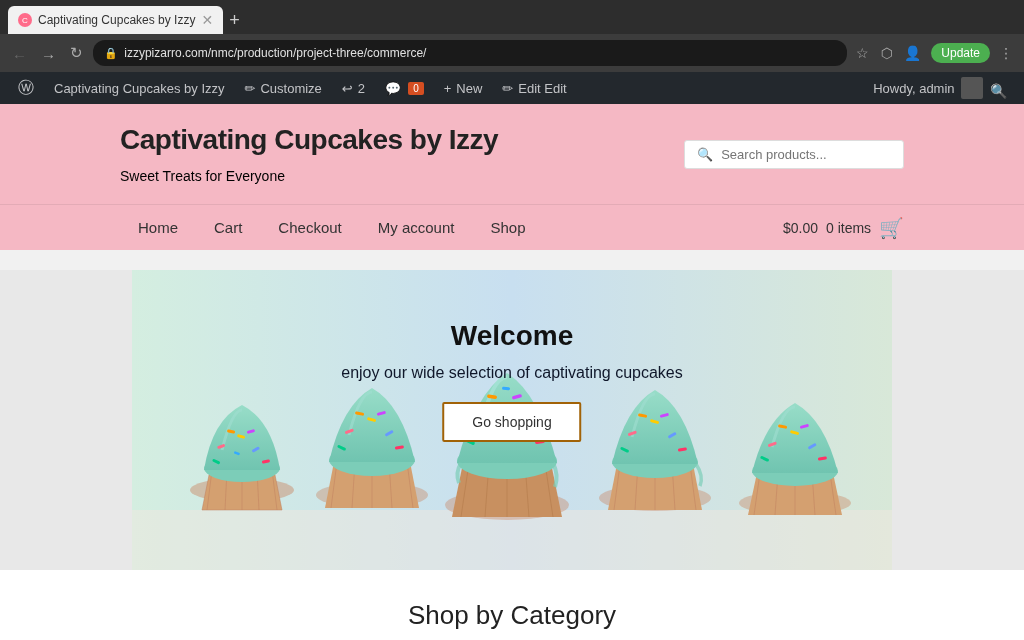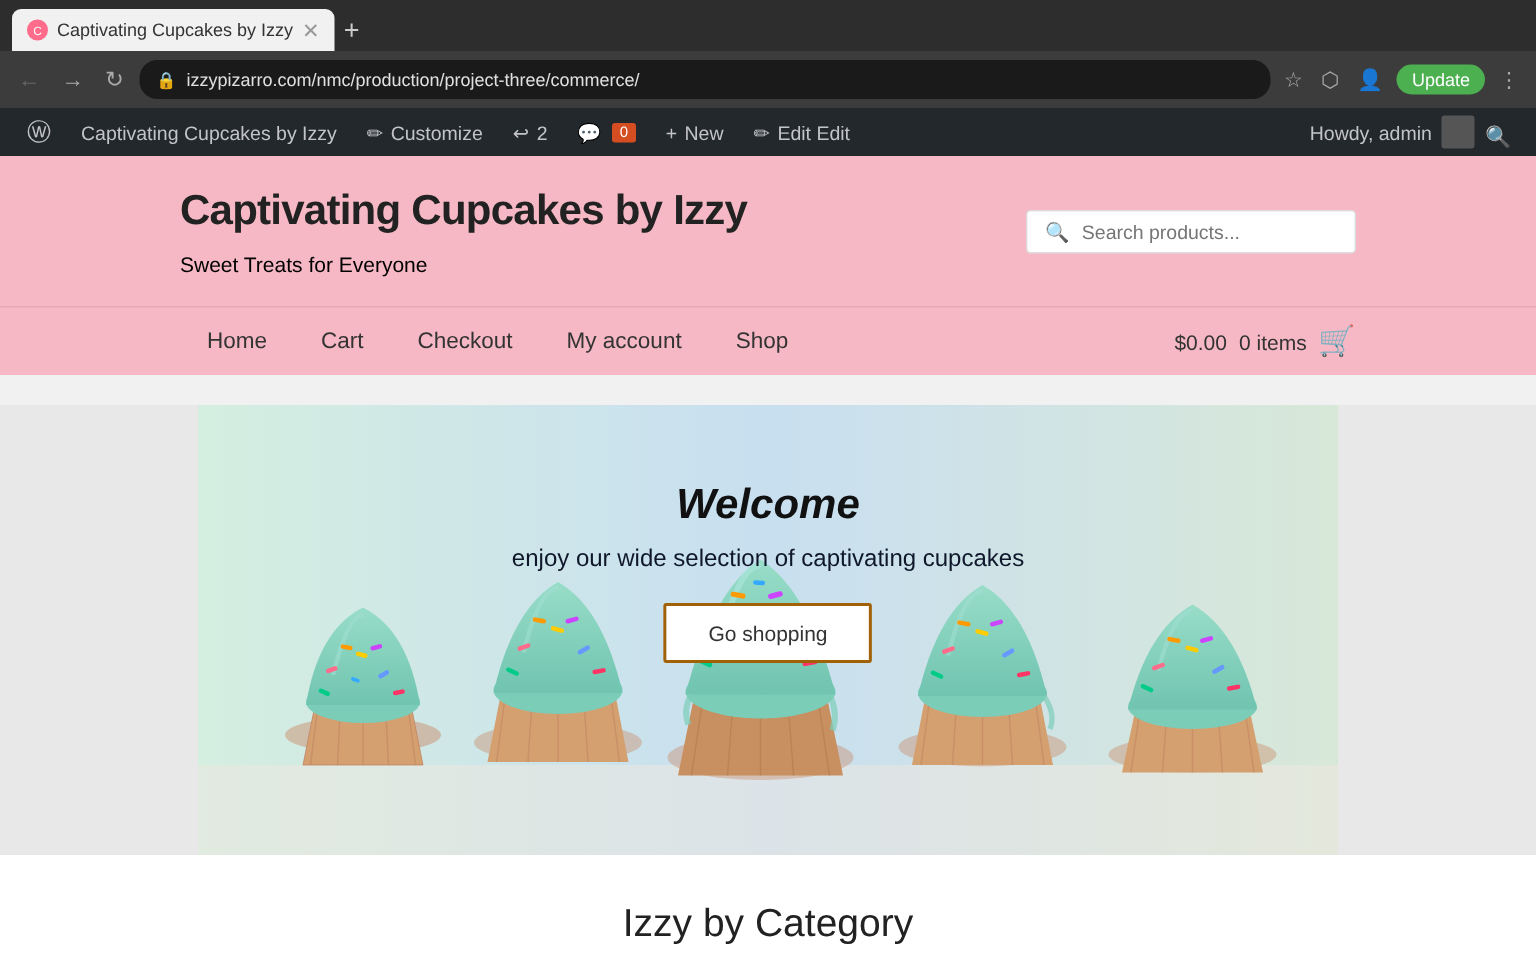--- a/index.html
+++ b/index.html
@@ -50,21 +50,21 @@
     .cart-area { display: flex; align-items: center; gap: 8px; color: #333; font-size: 14px; }
     .cart-icon { font-size: 20px; color: #444; cursor: pointer; }
 
     
     .site-main { background: #e8e8e8; }
 
     
     .hero-banner { margin: 20px 120px 0; position: relative; border-radius: 3px; overflow: hidden; height: 300px; }
     
     .hero-content { position: absolute; top: 50px; left: 50%; transform: translateX(-50%); text-align: center; z-index: 10; }
-    .hero-title { font-size: 28px; font-weight: 700; color: #111; margin-bottom: 12px; font-style: italic; }
+    .hero-title { font-size: 28px; font-weight: 700; color: #111; margin-bottom: 12px; }
     .hero-subtitle { font-size: 16px; color: #0f172a; margin-bottom: 20px; }
     .hero-btn { background: white; border: 2px solid #a16207; color: #333; padding: 10px 28px; font-size: 14px; cursor: pointer; border-radius: 2px; }
 
     
     .shop-section { text-align: center; padding: 30px 120px 10px; background: #fff; }
     .shop-section-title { font-size: 26px; font-weight: 400; color: #222; }
 
     .comments-bubble { display: inline-block; background: #d54e21; color: white; border-radius: 2px; font-size: 10px; padding: 1px 5px; margin-left: 2px; }
   </style>
 </head>
@@ -318,15 +318,15 @@
 
     
     <div class="hero-content">
       <h1 class="hero-title">Welcome</h1>
       <p class="hero-subtitle">enjoy our wide selection of captivating cupcakes</p>
       <button class="hero-btn">Go shopping</button>
     </div>
   </div>
 
   <div class="shop-section">
-    <h2 class="shop-section-title">Izzy by Category</h2>
+    <h2 class="shop-section-title">Shop by Category</h2>
   </div>
 </div>
 
 </body></html>

